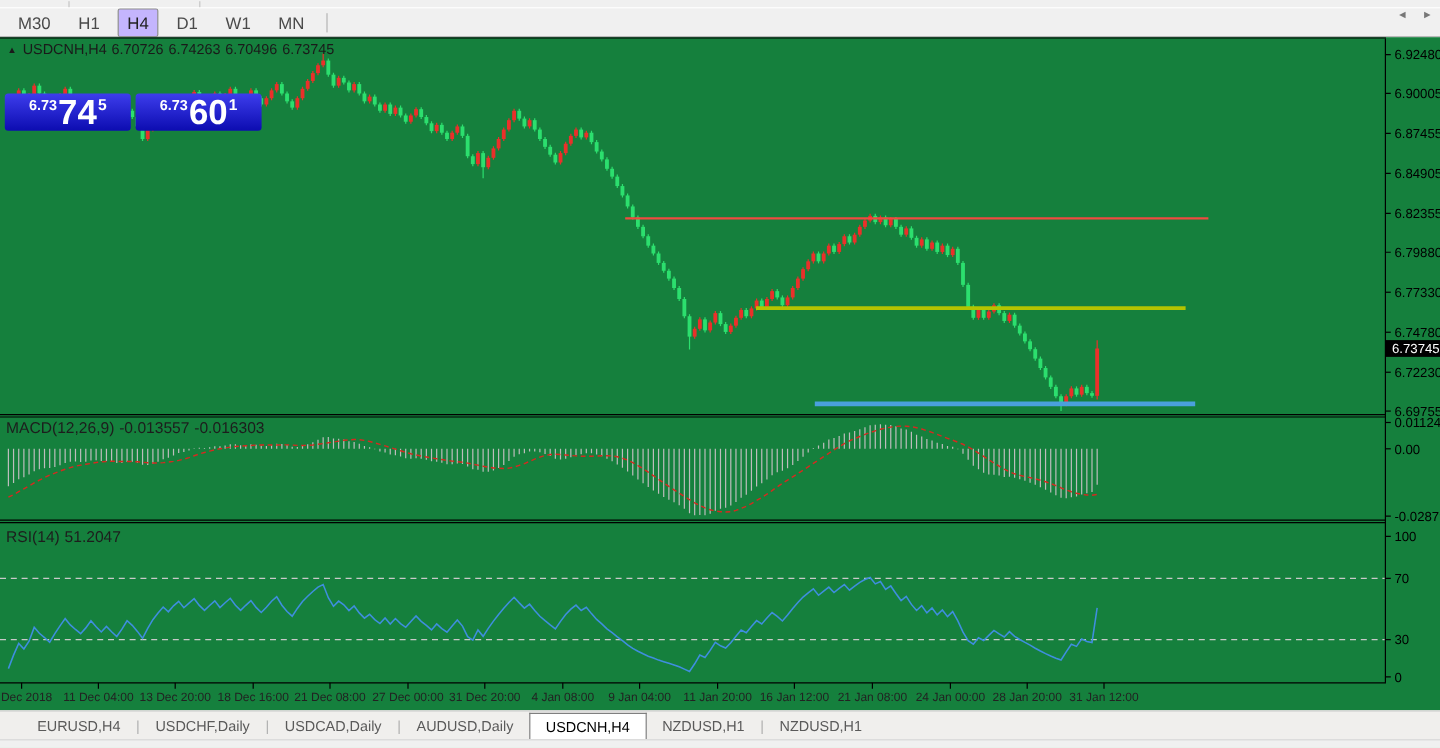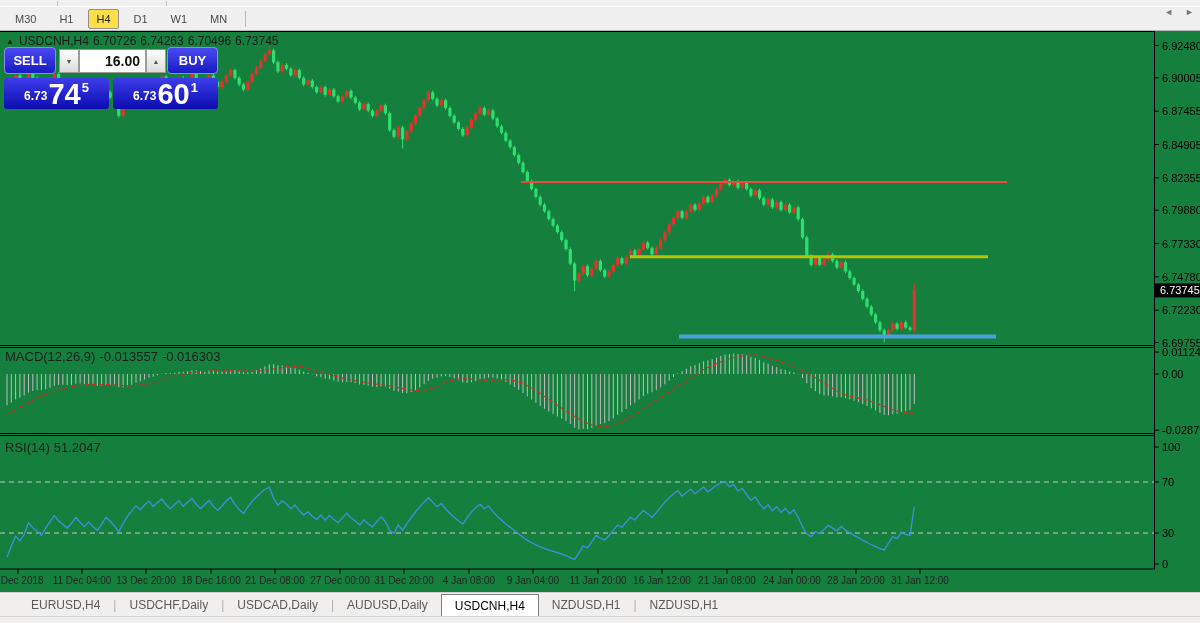--- a/index.html
+++ b/index.html
@@ -9,23 +9,23 @@
 
   
   #topstrip { position:absolute; left:0; top:0; width:1200px; height:7px;
               background:#f0f0f0; border-bottom:1px solid #ffffff; }
   .groove { position:absolute; top:1px; width:1px; height:5px; background:#c6c6c6; }
 
   
   #toolbar { position:absolute; left:0; top:7px; width:1200px; height:24px;
              background:#f0f0f0; border-bottom:1px solid #b9b9b9;
              display:flex; align-items:center; }
-  .tfbtn { font-size:11px; color:#4a4a4a; padding:3px 7px; margin-left:7px;
+  .tfbtn { font-size:14px; color:#4a4a4a; padding:3px 7px; margin-left:7px;
            border:1px solid transparent; border-radius:2px; cursor:default; }
-  .tfbtn.active { background:#fde047; border:1px solid #8f8f8f; color:#222; }
+  .tfbtn.active { background:#c4b5fd; border:1px solid #8f8f8f; color:#222; }
   .tbsep { width:1px; height:16px; background:#b5b5b5; margin-left:10px; }
 
   
   #chartwin { position:absolute; left:0; top:31px; width:1200px; height:561px; background:#15803d; }
   #chart-title { position:absolute; left:6px; top:3px; z-index:5; font-size:12px;
                  color:#1a1a1a; font-weight:500; letter-spacing:0; }
   #chart-title .tri { font-size:8px; vertical-align:1px; margin-right:5px; }
   #chart-title span { margin-right:4px; }
 
   #chart-svg { position:absolute; left:0; top:0; z-index:1; }
@@ -45,21 +45,21 @@
   #vol-up   { left:142px; }
   #vol-box { position:absolute; left:75px; top:2px; width:67px; height:24px; background:#fff;
              border:1px solid #9a9a9a; font-size:14px; font-weight:bold; color:#111;
              text-align:right; padding-right:5px; line-height:22px; }
   .bigquote { position:absolute; top:31px; width:105px; height:31px; border-radius:3px;
               background:linear-gradient(180deg,#3d3dec,#0c0cb0); color:#fff;
               display:flex; align-items:flex-end; justify-content:center;
               padding-bottom:2px; cursor:pointer; }
   #sell-quote { left:0; }
   #buy-quote  { left:109px; }
-  .q-small { font-size:12px; font-weight:bold; margin:0 1px 4px 0; }
+  .q-small { font-size:12px; font-weight:bold; margin:0 1px 12px 0; }
   .q-big   { font-size:29px; font-weight:bold; line-height:26px;text-align:right; }
   .q-sup   { font-size:13px; font-weight:bold; margin:0 0 12px 1px; }
 
   
   .pane-label { position:absolute; z-index:4; font-size:13px; color:#1d1d1d; }
   .pane-label span { margin-right:4px; }
 
   
   #tabbar { position:absolute; left:0; top:592px; width:1200px; height:24px;
             background:#f0efed; border-top:1px solid #cfcfcf;
@@ -852,27 +852,20 @@
           <line x1="792" y1="538" x2="792" y2="543" stroke="#000"></line>
           <text x="792" y="553" text-anchor="middle">24 Jan 00:00</text>
           <line x1="856" y1="538" x2="856" y2="543" stroke="#000"></line>
           <text x="856" y="553" text-anchor="middle">28 Jan 20:00</text>
           <line x1="920" y1="538" x2="920" y2="543" stroke="#000"></line>
           <text x="920" y="553" text-anchor="middle">31 Jan 12:00</text>
         </g>
       </svg>
 
     <div id="tradepanel">
-      <div class="tp-row1">
-        <div id="sell-btn" class="btn-blue">SELL</div>
-        <div id="vol-down" class="spin"><span>▼</span></div>
-        <div id="vol-box">16.00</div>
-        <div id="vol-up" class="spin"><span>▲</span></div>
-        <div id="buy-btn" class="btn-blue">BUY</div>
-      </div>
       <div id="sell-quote" class="bigquote">
         <span class="q-small">6.73</span>
         <span class="q-big">74</span>
         <span class="q-sup">5</span>
       </div>
       <div id="buy-quote" class="bigquote">
         <span class="q-small">6.73</span>
         <span class="q-big">60</span>
         <span class="q-sup">1</span>
       </div>

